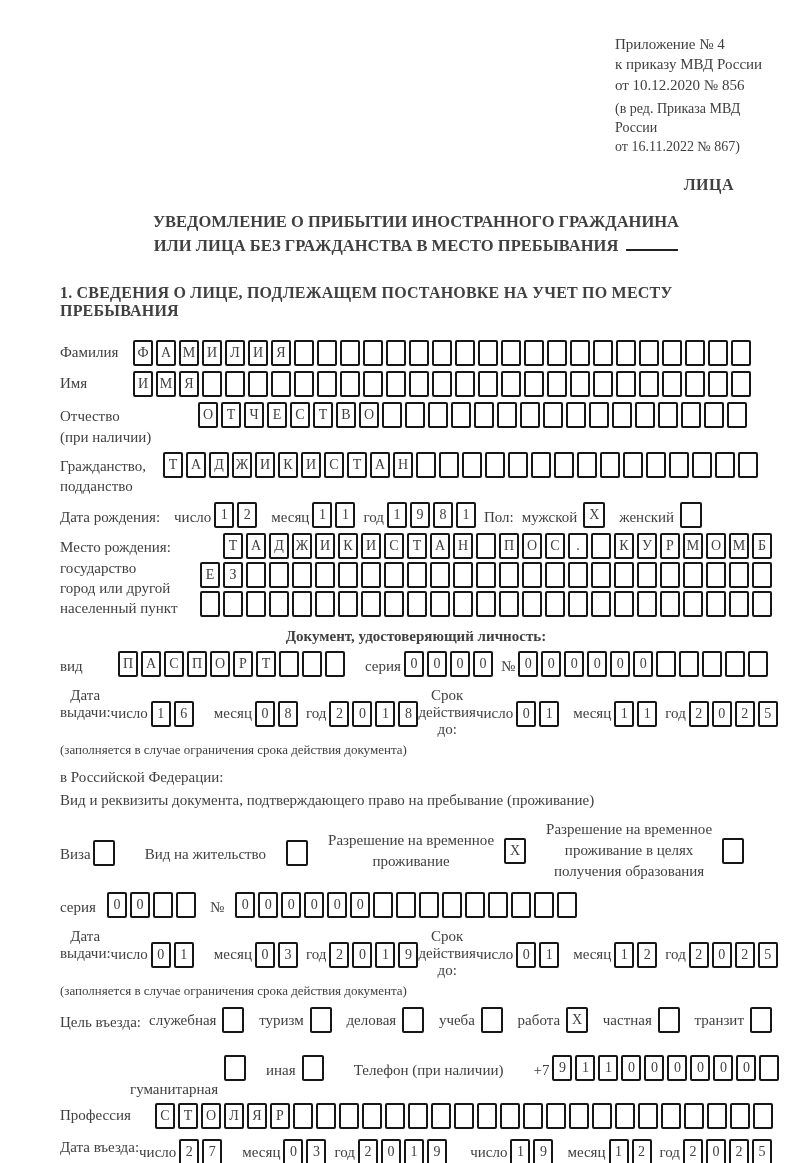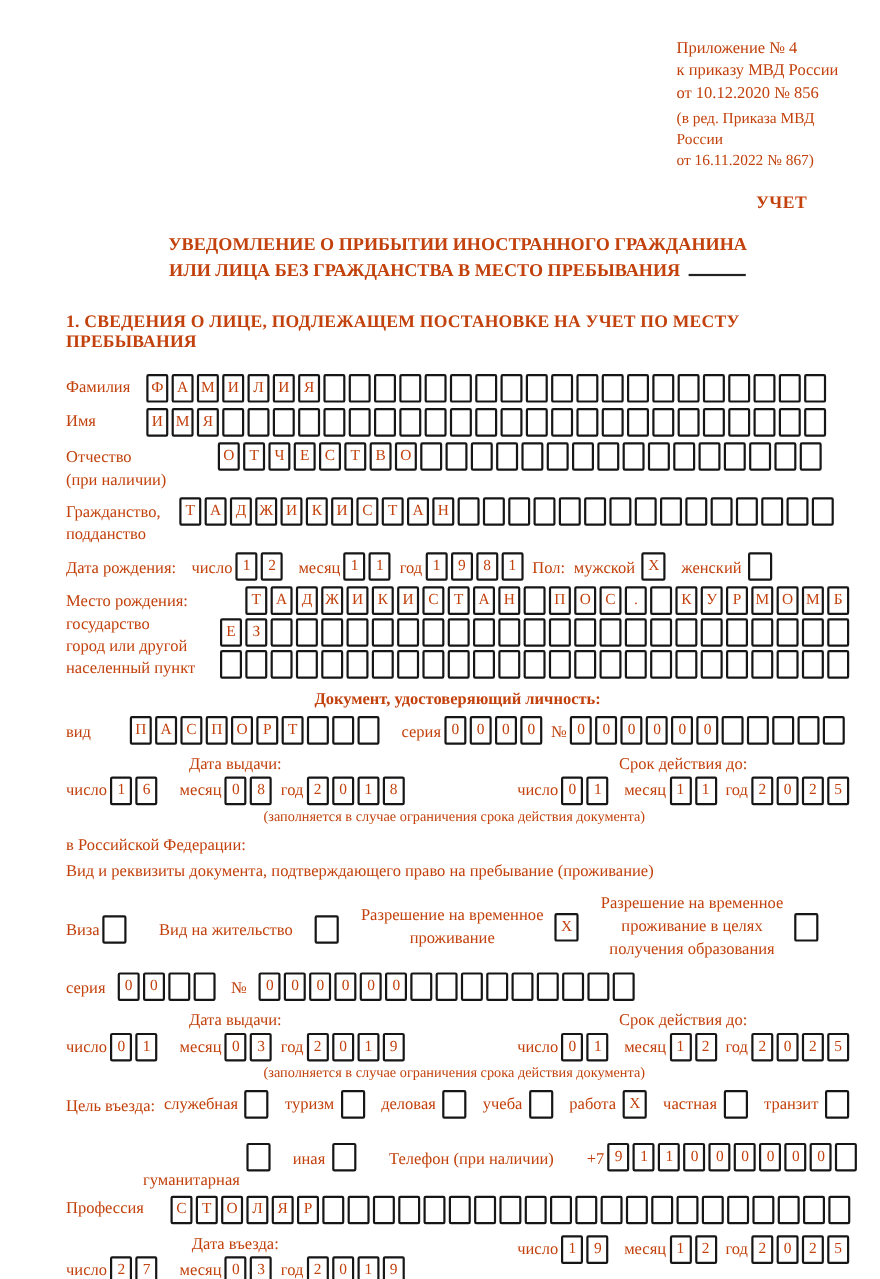--- a/index.html
+++ b/index.html
@@ -1,20 +1,20 @@
 <!DOCTYPE html>
 <html><head>
 <meta charset="utf-8">
 <style>
   html,body{margin:0;padding:0;background:#fff;}
   .page{
     width:800px;height:1163px;box-sizing:border-box;
     padding:34px 28px 0 60px;
     font-family:"Liberation Serif","DejaVu Serif",serif;
-    color:#c2410c;font-size:15px;position:relative;overflow:hidden;
+    color:#404040;font-size:15px;position:relative;overflow:hidden;
   }
   
   .appendix{margin-left:555px;line-height:1.35;}
   .appendix-note{margin-left:555px;margin-top:5px;font-size:14px;line-height:1.35;}
   .forma{ text-align:right;margin:20px 38px 0 0;font-weight:bold;font-size:16px;letter-spacing:.5px;}
   
   .title{ text-align:center;font-weight:bold;font-size:16.5px;margin-top:16px;line-height:1.45;}
   .title-underline{display:inline-block;width:52px;border-bottom:2px solid #222;height:14px;margin-left:8px;}
   .section-heading{font-weight:bold;font-size:16px;margin-top:26px;margin-bottom:20px;letter-spacing:.2px;}
   
@@ -40,24 +40,24 @@
   .w135{width:135px;flex:0 0 135px;}
   .w92{width:92px;flex:0 0 92px;}
   .grow-right{flex:1;display:flex;flex-direction:column;align-items:flex-end;}
   .grow-right .boxes{margin-bottom:3px;}
   
   .inline-row{display:flex;align-items:center;margin-bottom:5px;}
   .gap8{margin-left:8px;} .gap14{margin-left:14px;} .gap20{margin-left:20px;} .gap30{margin-left:30px;} .gap40{margin-left:40px;}
   .doc-heading{text-align:center;font-weight:bold;margin:8px 0 6px 0;}
   
   .dates-row{display:flex;justify-content:space-between;margin-top:10px;}
-  .date-group{display:flex;flex-direction:column;}
+  .date-group{display:flex;flex-direction:row;}
   .date-head{text-align:center;margin-bottom:2px;}
   .date-line{display:flex;align-items:center;}
-  .note-row{text-align:center;font-size:13px;margin:2px 6px 8px 0;}
+  .note-row{text-align:left;font-size:13px;margin:2px 6px 8px 0;}
   .plain-line{line-height:1.5;}
   
   .rvp-row{display:flex;align-items:center;margin-top:8px;margin-bottom:10px;}
   .rvp-text{text-align:center;line-height:1.4;}
   .purposes{display:flex;align-items:center;flex:1;justify-content:space-between;}
   .purpose-item{display:flex;align-items:center;}
   .mt6{margin-top:6px;} .mt10{margin-top:10px;}
 </style>
 </head>
 <body>
@@ -66,21 +66,21 @@
 
   <div class="appendix">
     <div>Приложение № 4</div>
     <div>к приказу МВД России</div>
     <div>от 10.12.2020 № 856</div>
   </div>
   <div class="appendix-note">
     <div>(в ред. Приказа МВД России</div>
     <div>от 16.11.2022 № 867)</div>
   </div>
-  <div class="forma">УЧЕТ</div>
+  <div class="forma">ЛИЦА</div>
 
   <div class="title">
     <div>УВЕДОМЛЕНИЕ О ПРИБЫТИИ ИНОСТРАННОГО ГРАЖДАНИНА</div>
     <div><span>ИЛИ ЛИЦА БЕЗ ГРАЖДАНСТВА В МЕСТО ПРЕБЫВАНИЯ</span><span class="title-underline"></span></div>
   </div>
 
   <div class="section-heading">1. СВЕДЕНИЯ О ЛИЦЕ, ПОДЛЕЖАЩЕМ ПОСТАНОВКЕ НА УЧЕТ ПО МЕСТУ ПРЕБЫВАНИЯ</div>
 
   <div class="frow">
     <div class="lbl w70">Фамилия</div>

